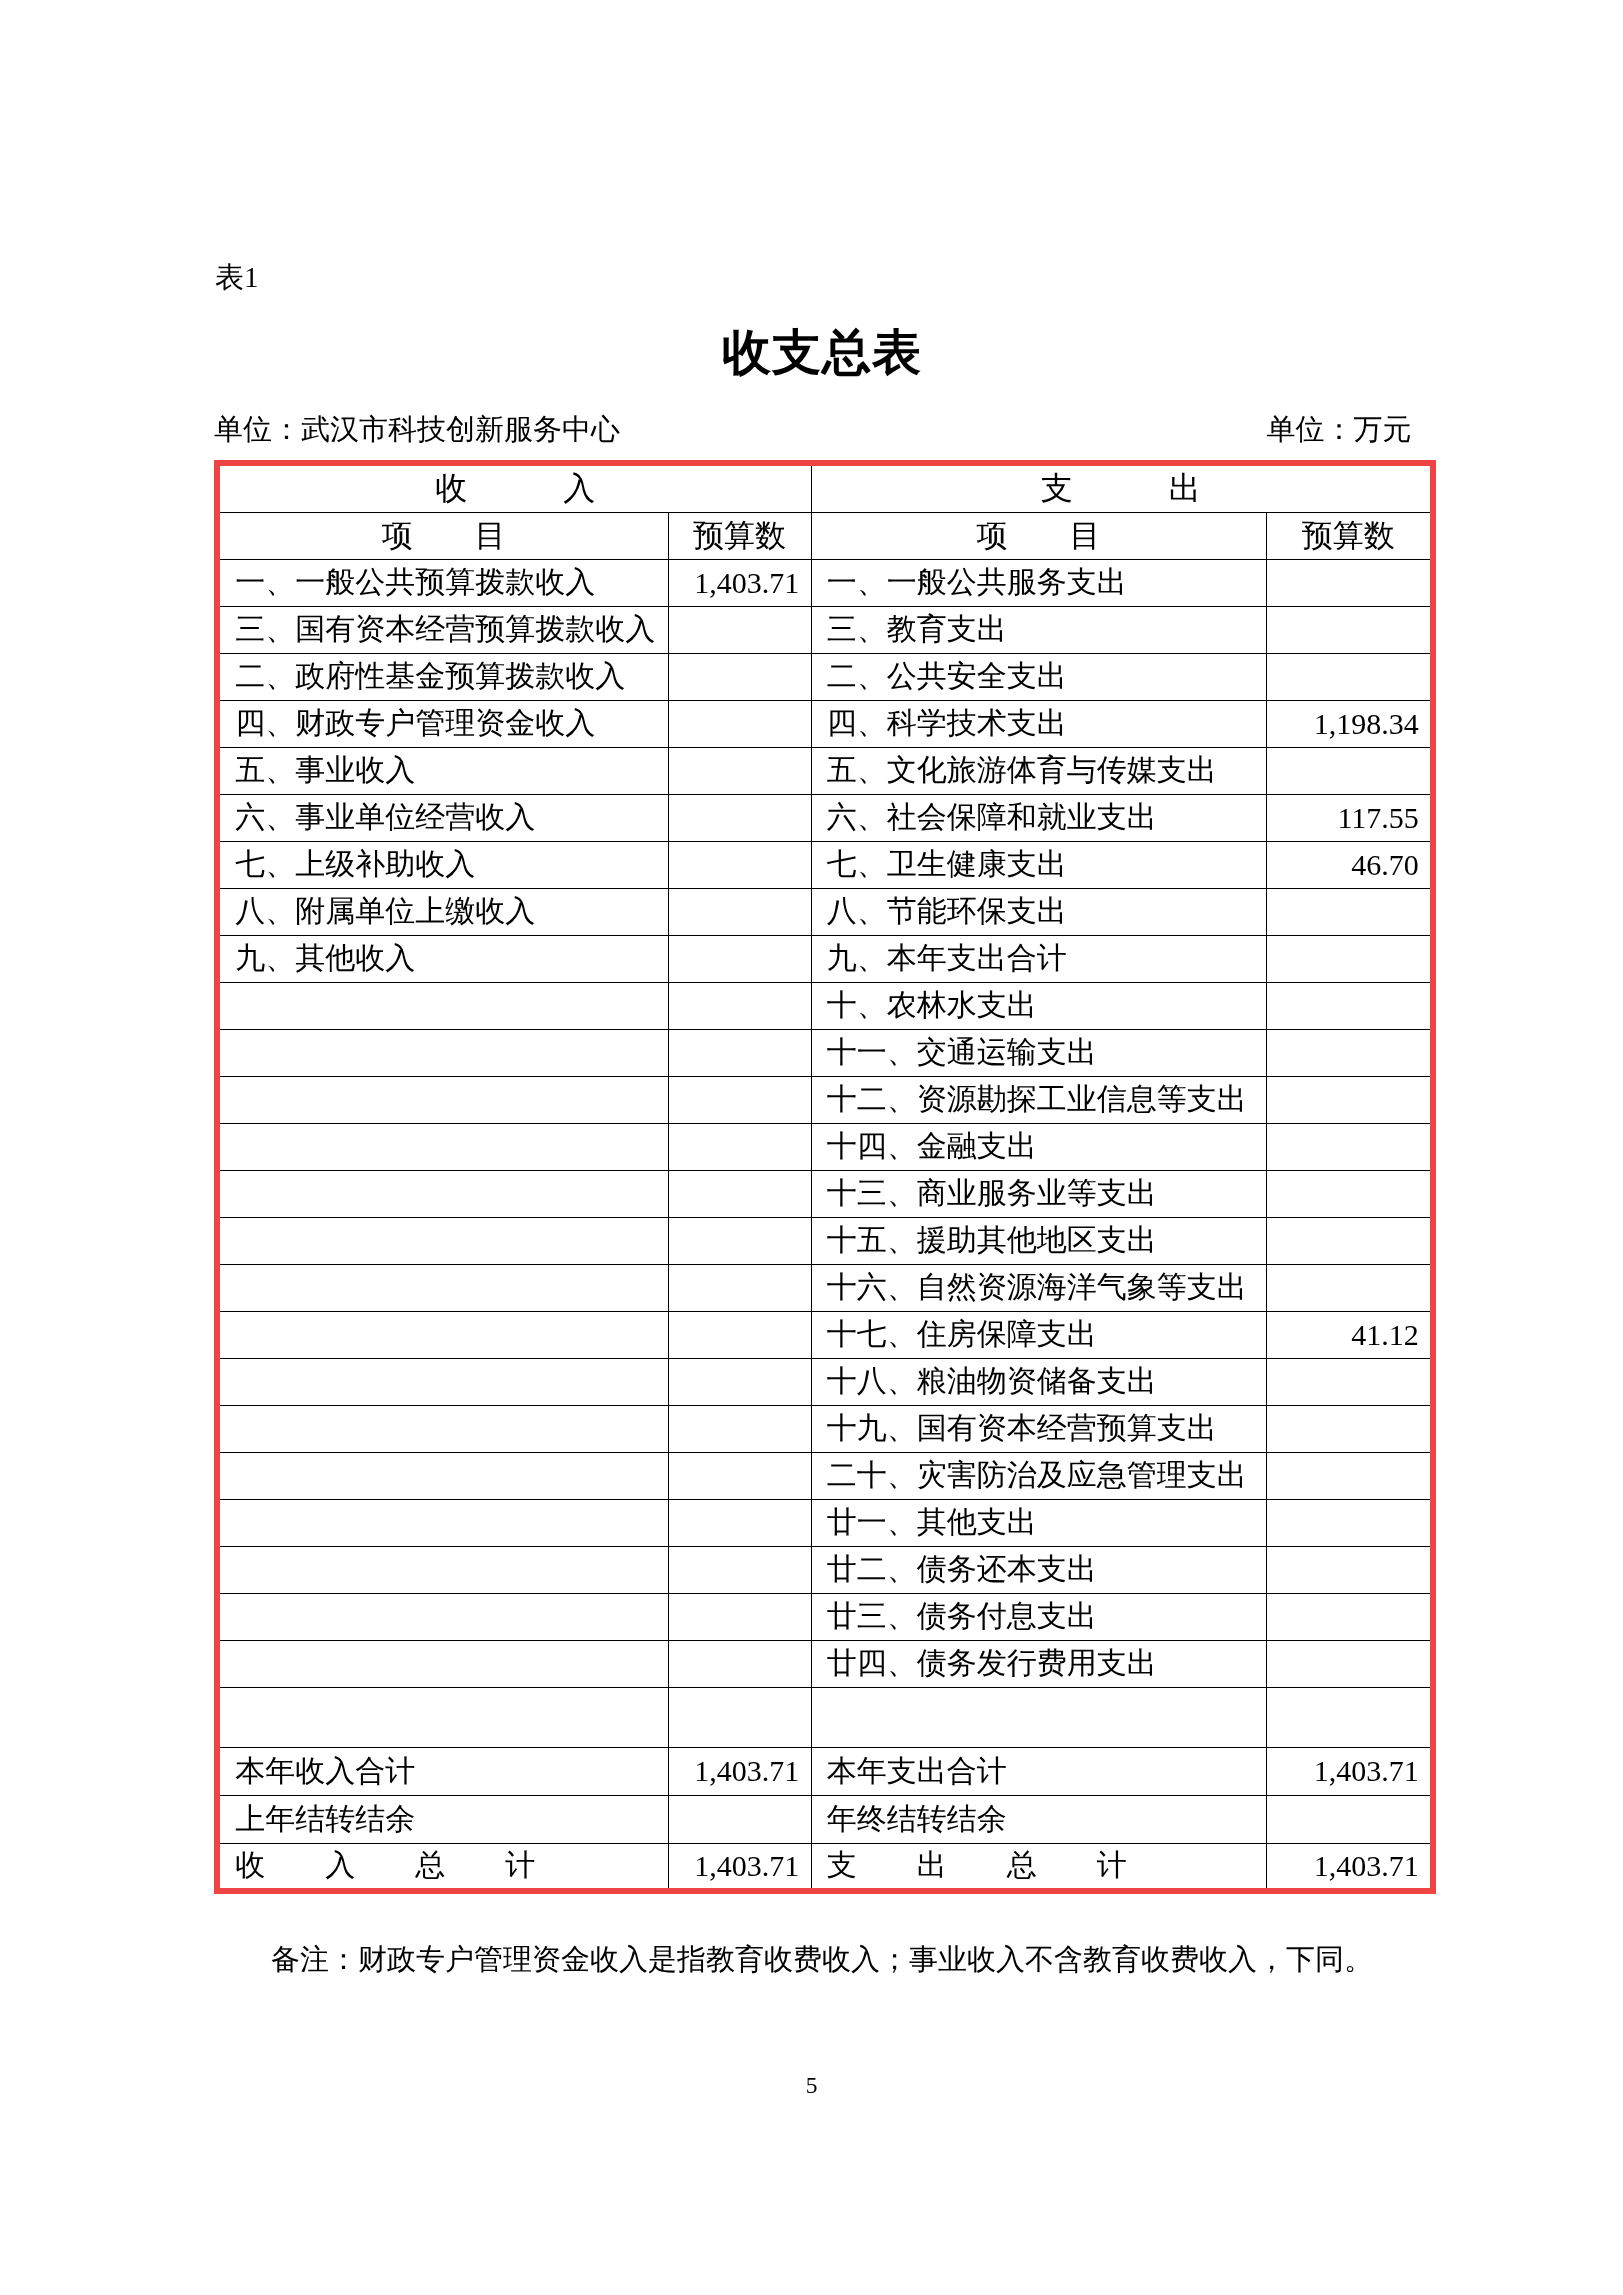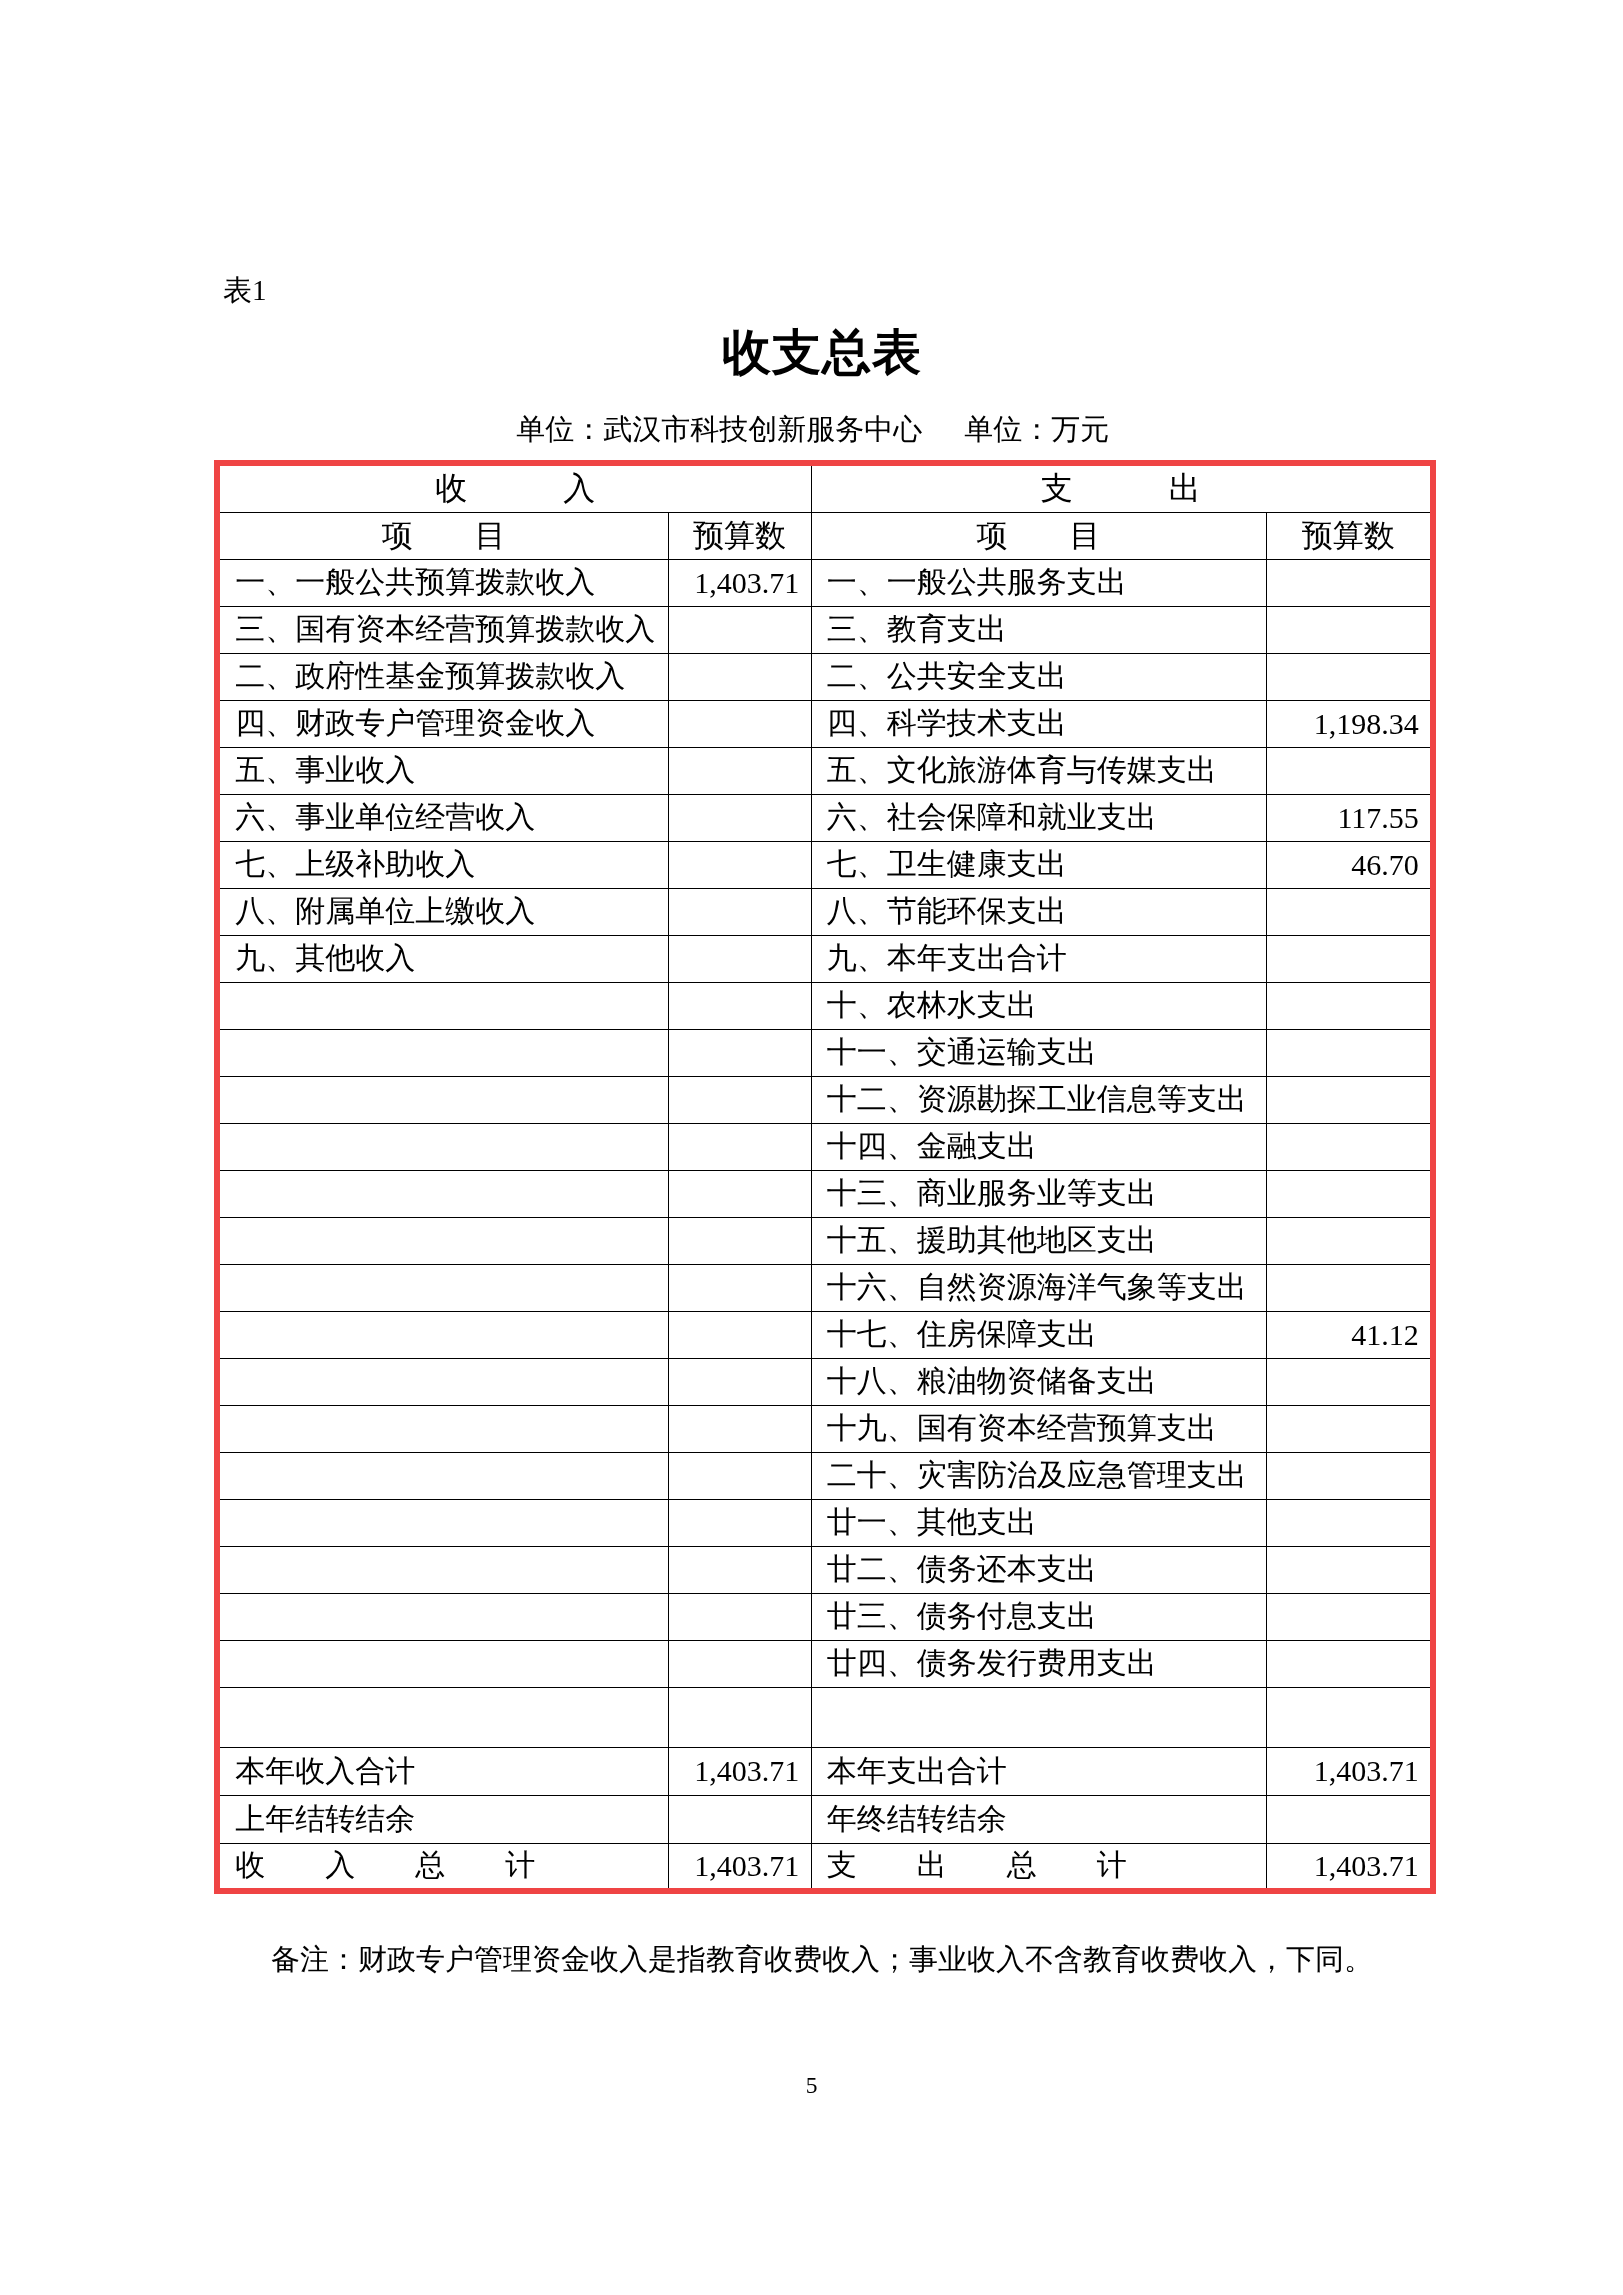--- a/index.html
+++ b/index.html
@@ -8,43 +8,42 @@
     width: 1623px;
     height: 2295px;
     background: #ffffff;
     font-family: "Liberation Serif", "DejaVu Serif", serif;
     color: #000;
     overflow: hidden;
   }
   .table-label {
     position: absolute;
     left: 215px;
-    top: 275px;
+    top: 262px;
     font-size: 29px;
     line-height: 1.1;
-    margin-left: 8px;
   }
   .doc-title {
     position: absolute;
     left: 214px;
     width: 1216px;
     top: 328px;
     text-align: center;
     font-size: 49px;
     font-weight: bold;
     letter-spacing: 1px;
     line-height: 1;
   }
   .unit-row {
     position: absolute;
     left: 214px;
     width: 1216px;
     top: 414px;
     display: flex;
-    justify-content: center;
+    justify-content: space-between;
     font-size: 29px;
     line-height: 1.1;
     gap: 42px;
   }
   .unit-row .unit-right { padding-right: 18.4px; }
   table.budget-table {
     position: absolute;
     left: 214px;
     top: 460px;
     width: 1216px;

